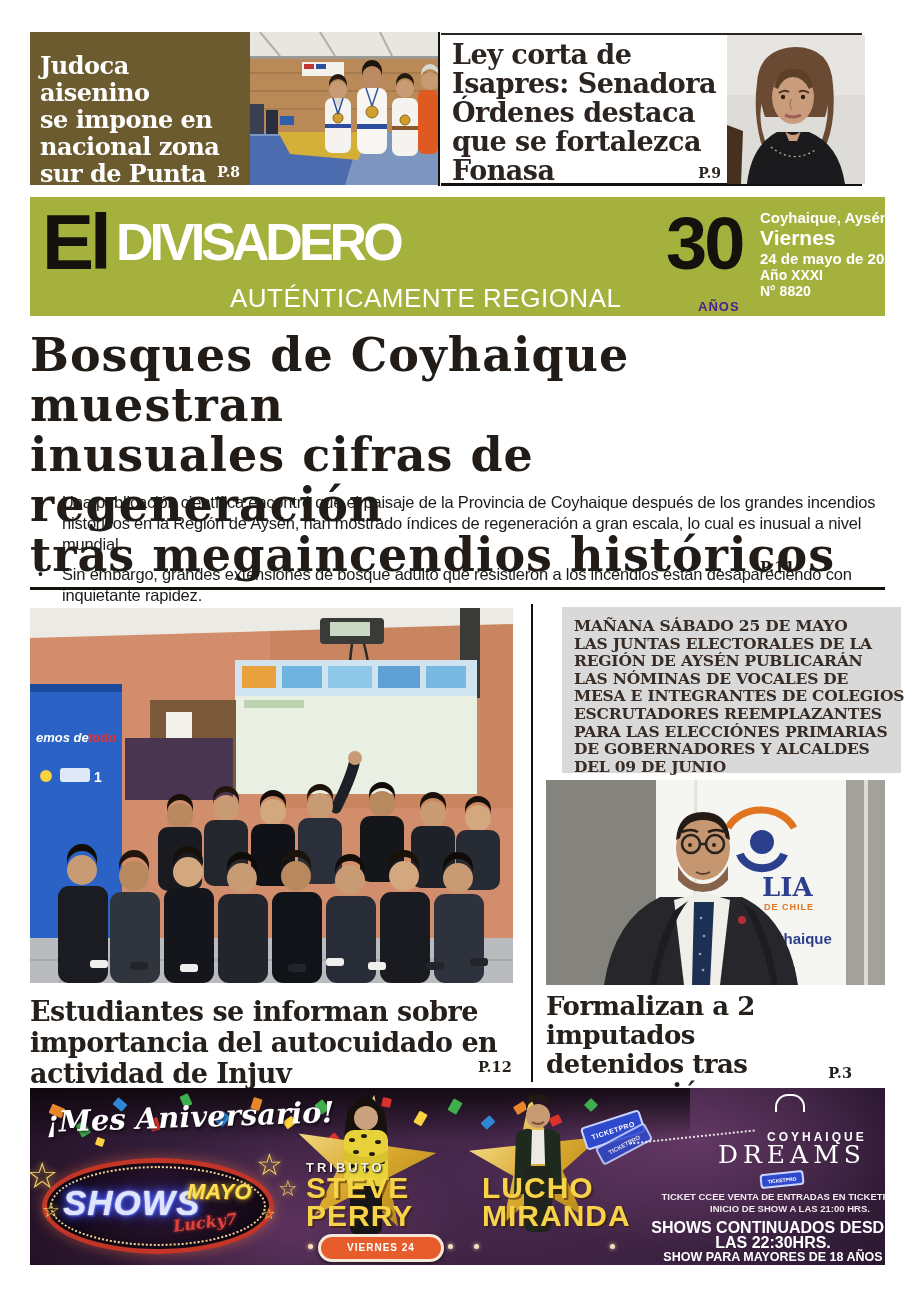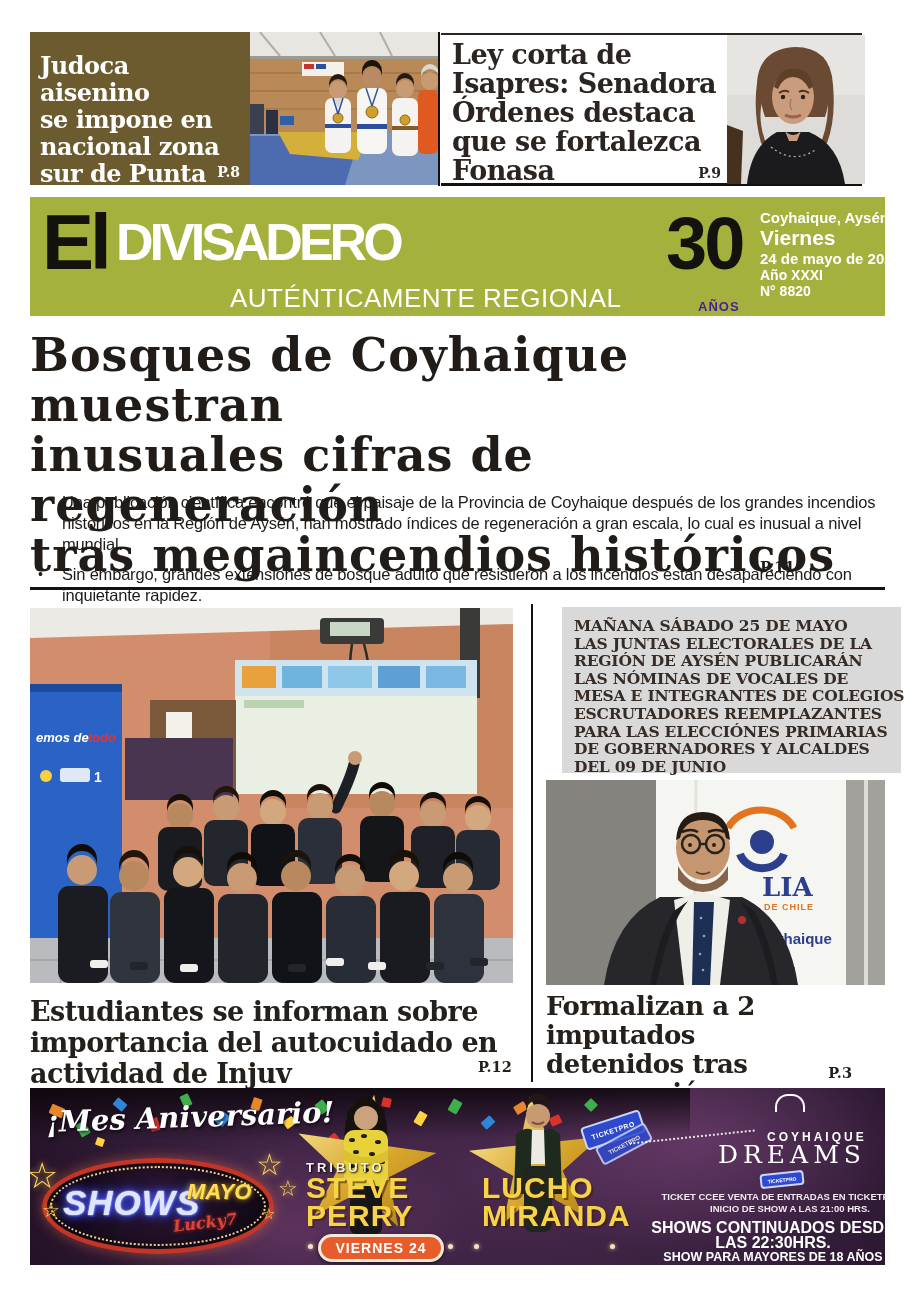--- a/index.html
+++ b/index.html
@@ -74,21 +74,21 @@
         text-shadow:0 0 6px rgba(255,210,60,0.85),1px 1px 0 #7a5c00;}
   .sign-lucky{left:126px;top:50px;font-family:"DejaVu Serif",serif;font-style:italic;font-weight:bold;
         font-size:16px;color:#e0433c;transform:rotate(-7deg);text-shadow:0 0 4px rgba(230,60,40,0.8);}
   .neon-star{color:#ffd75e;text-shadow:0 0 6px rgba(255,215,90,0.95);line-height:1;}
   .gold-star{clip-path:polygon(50% 0%,61% 35%,98% 35%,68% 57%,79% 91%,50% 70%,21% 91%,32% 57%,2% 35%,39% 35%);
         background:linear-gradient(135deg,#f7e190 10%,#d7a62c 55%,#a87a14 100%);}
   .tribute{left:276px;top:72px;color:#f7f3ea;font-size:13px;font-weight:bold;letter-spacing:3px;text-shadow:1px 1px 2px #000;}
   .showname{color:#f7d447;font-weight:bold;font-size:30px;letter-spacing:1px;line-height:28px;
         text-shadow:2px 2px 0 rgba(60,30,0,0.55);}
   .pill{height:22px;background:#e65c2b;border:3px solid #f4e9d8;border-radius:16px;color:#ffffff;
-        font-size:14px;font-weight:bold;letter-spacing:1px;text-align:center;line-height:22px;
+        font-size:10px;font-weight:bold;letter-spacing:1px;text-align:center;line-height:22px;
         box-shadow:0 2px 4px rgba(0,0,0,0.5);}
   .pill-dot{width:5px;height:5px;border-radius:50%;background:#f7e0c0;box-shadow:0 0 4px rgba(255,220,160,0.9);}
   .ticket{background:#2f49cc;border:2px solid #c9d4ff;border-radius:4px;color:#ffffff;font-weight:bold;
         text-align:center;box-sizing:border-box;}
   .dreams{left:688px;top:8px;color:#ffffff;font-family:"DejaVu Serif",serif;font-size:25px;letter-spacing:5px;margin-top:44px;}
   .dreams-arc{left:745px;top:6px;width:26px;height:16px;border:2px solid #ffffff;border-bottom:none;
         border-radius:13px 13px 0 0;}
   .dreams-dots{left:600px;top:48px;width:125px;border-top:2px dotted rgba(255,255,255,0.85);transform:rotate(-6deg);}
   .dreams-loc{left:737px;top:42px;color:#ffffff;font-size:12px;font-weight:bold;letter-spacing:3px;}
   .ad-info{left:630px;top:103px;width:260px;text-align:center;color:#f2e8ee;font-size:9.5px;font-weight:bold;line-height:12px;}

